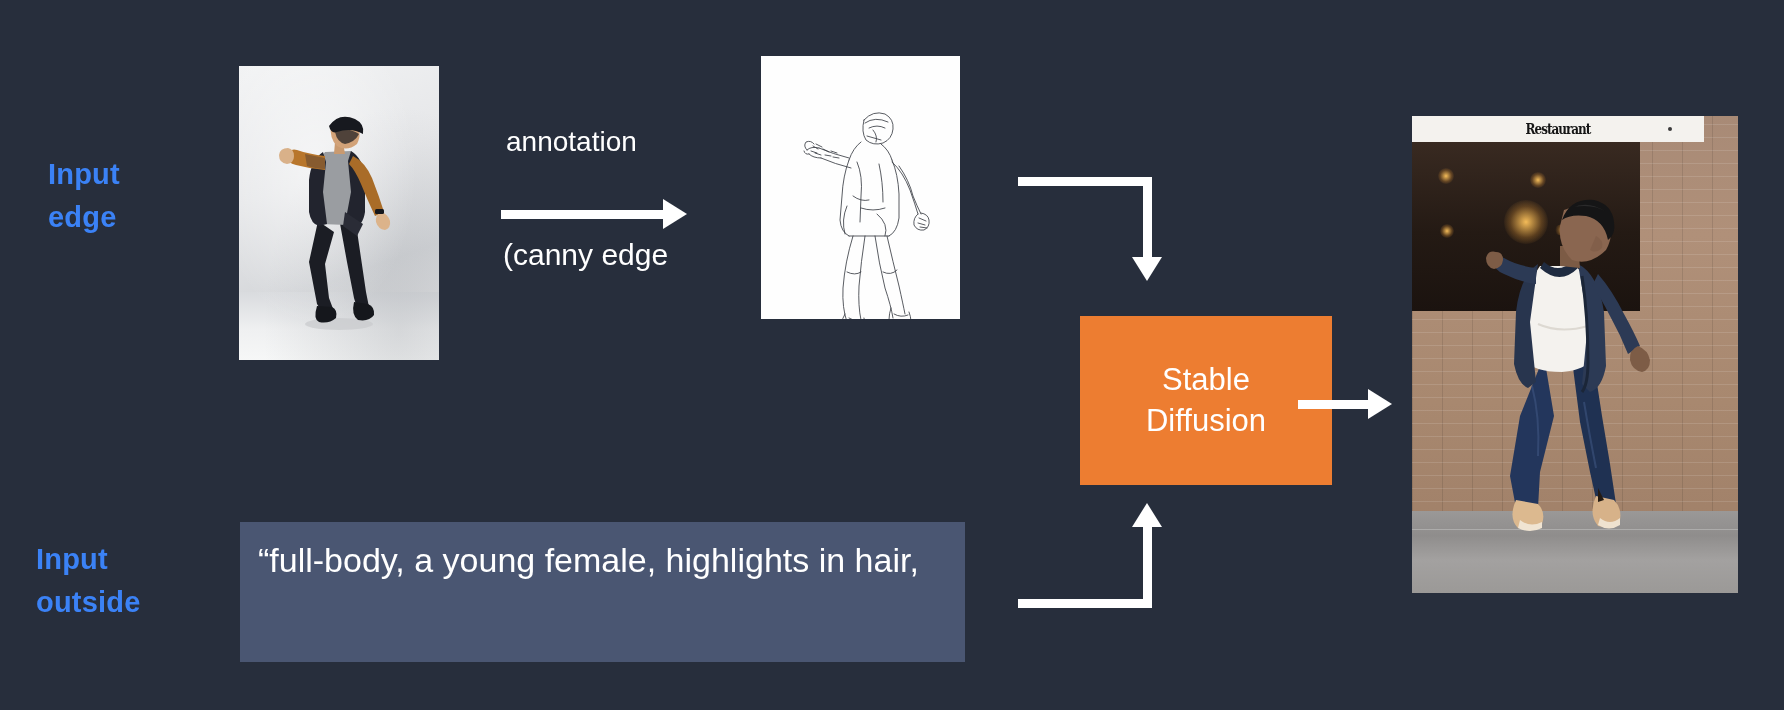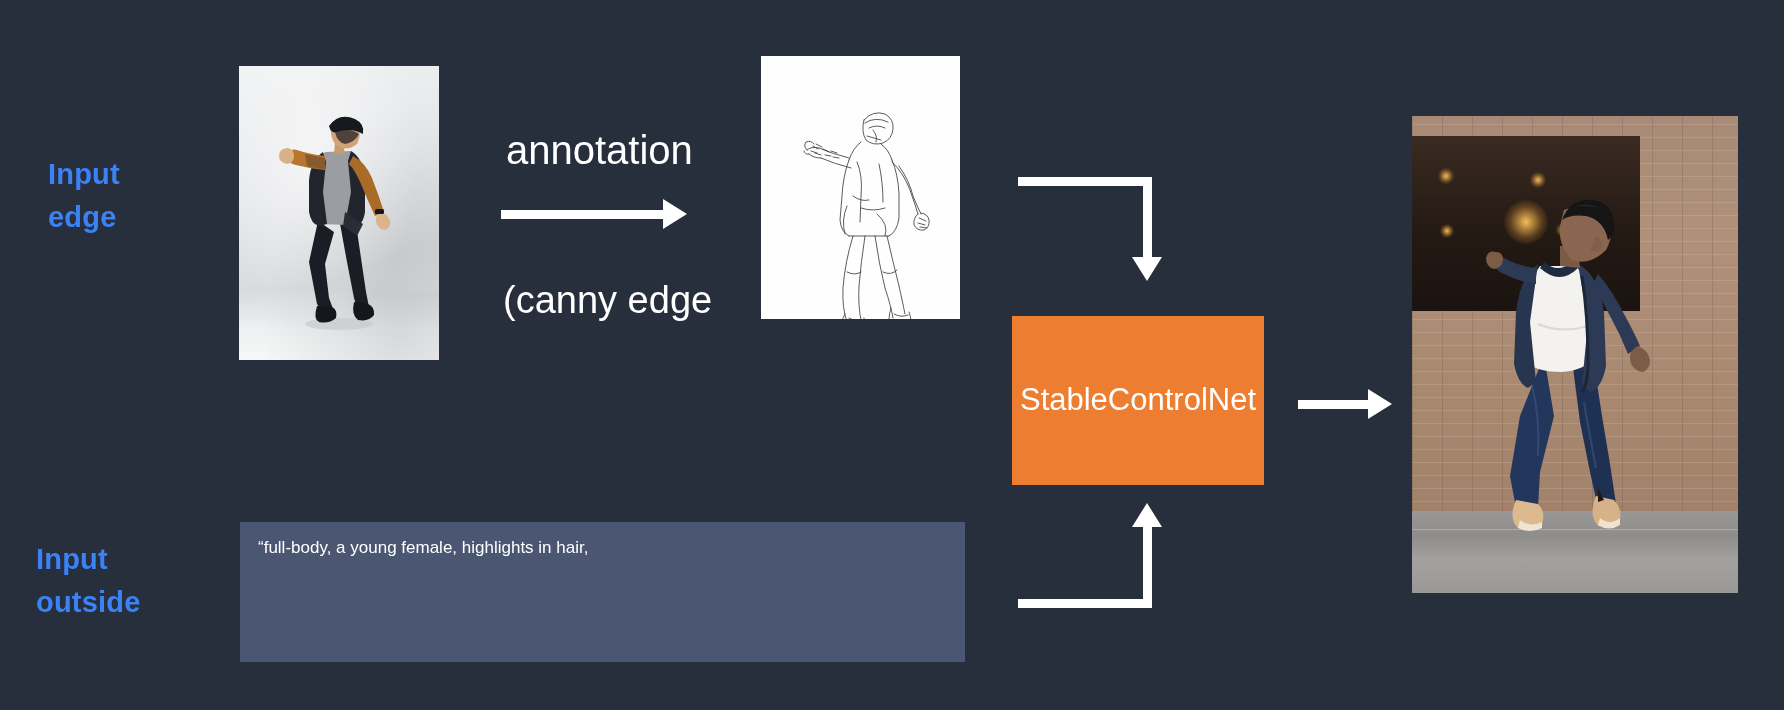--- a/index.html
+++ b/index.html
@@ -54,60 +54,59 @@
     position: absolute;
     left: 761px; top: 56px;
     width: 199px; height: 263px;
     background: #FEFEFE;
     overflow: hidden;
   }
 
   
   #model-box {
     position: absolute;
-    left: 1012px; top: 316px;
+    left: 1080px; top: 316px;
     width: 252px; height: 169px;
     background: #ED7D31;
-    display: flex; flex-direction: row;
+    display: flex; flex-direction: column;
     align-items: center; justify-content: center;
   }
   #model-box .line {
     color: #FFFFFF;
     font-size: 31px;
     line-height: 1.32;
     text-align: center;
     white-space: nowrap;
   }
 
   
   #prompt-box {
     position: absolute;
     left: 240px; top: 522px;
     width: 725px; height: 140px;
     background: #4A5672;
     padding: 14px 18px 0 18px;
   }
   #prompt-box .ptext {
     color: #FFFFFF;
-    font-size: 17px;
+    font-size: 34px;
     line-height: 1.46;
     max-width: 680px;
   }
 
   
   #annotation-caption {
     position:absolute; left: 506px; top: 124px;
-    color: #FFFFFF; font-size: 40px; line-height:1.3;
+    color: #FFFFFF; font-size: 28px; line-height:1.3;
     white-space: nowrap;
   }
   #annotation-sub {
     position:absolute; left: 503px; top: 235px;
-    color: #FFFFFF; font-size: 38px; line-height:1.36;
+    color: #FFFFFF; font-size: 30px; line-height:1.36;
     width: 230px;
-    margin-top: 40px;
   }
 
   
   .arrow-h { position:absolute; height:0; }
   .arrow-h .shaft {
     position:absolute; left:0; top:0; height:9px; background:#FFFFFF;
   }
   .arrow-h .head {
     position:absolute; top:-11px;
     width:0; height:0;
@@ -321,21 +320,21 @@
   </div>
 
   <div class="elbow" id="canny-to-model-arrow" style="left:1018px; top:177px; width:140px; height:105px;">
     <div class="h" style="left:0; top:0; width:134px;"></div>
     <div class="v" style="left:125px; top:0; height:82px;"></div>
     <div class="head-down" style="left:114px; top:80px;"></div>
   </div>
 
   <div id="model-box">
     <div class="line">Stable</div>
-    <div class="line">ControlNet</div>
+    <div class="line">Diffusion</div>
   </div>
 
   <div class="elbow" id="prompt-to-model-arrow" style="left:1018px; top:503px; width:140px; height:105px;">
     <div class="h" style="left:0; bottom:0; top:96px; width:134px;"></div>
     <div class="v" style="left:125px; top:24px; height:81px;"></div>
     <div class="head-up" style="left:114px; top:0px;"></div>
   </div>
 
   <div id="prompt-box">
     <div class="ptext">“full-body, a young female, highlights in hair,</div>
@@ -349,20 +348,24 @@
   <div id="output-photo">
     <div class="brick"></div>
 
     <div class="shopfront"></div>
     <div class="shop-glow1" style="left:26px; top:52px; width:16px; height:16px;"></div>
     <div class="shop-glow2" style="left:118px; top:56px; width:16px; height:16px;"></div>
     <div class="shop-glow3" style="left:92px; top:84px; width:44px; height:44px;"></div>
     <div class="shop-glow3" style="left:142px; top:108px; width:20px; height:12px;"></div>
     <div class="shop-glow2" style="left:28px; top:108px; width:14px; height:14px;"></div>
 
+    <div class="sign">
+      <span class="sign-text">Restaurant</span>
+      <span class="sign-dot"></span>
+    </div>
 
     <div class="pavement"></div>
 
     <svg id="dancer-female" viewBox="0 0 326 477">
 
       <path d="M132 240 L108 300 L98 360 L104 392 L126 392 L128 356 L142 300 Z" fill="#23365c"></path>
 
       <path d="M160 244 L168 306 L178 356 L186 392 L204 388 L198 348 L190 300 L182 248 Z" fill="#1f3152"></path>
       <path d="M120 270 Q128 300 126 340" fill="none" stroke="#3d5580" stroke-width="2" opacity=".6"></path>
       <path d="M172 286 Q178 322 184 352" fill="none" stroke="#3d5580" stroke-width="2" opacity=".6"></path>

